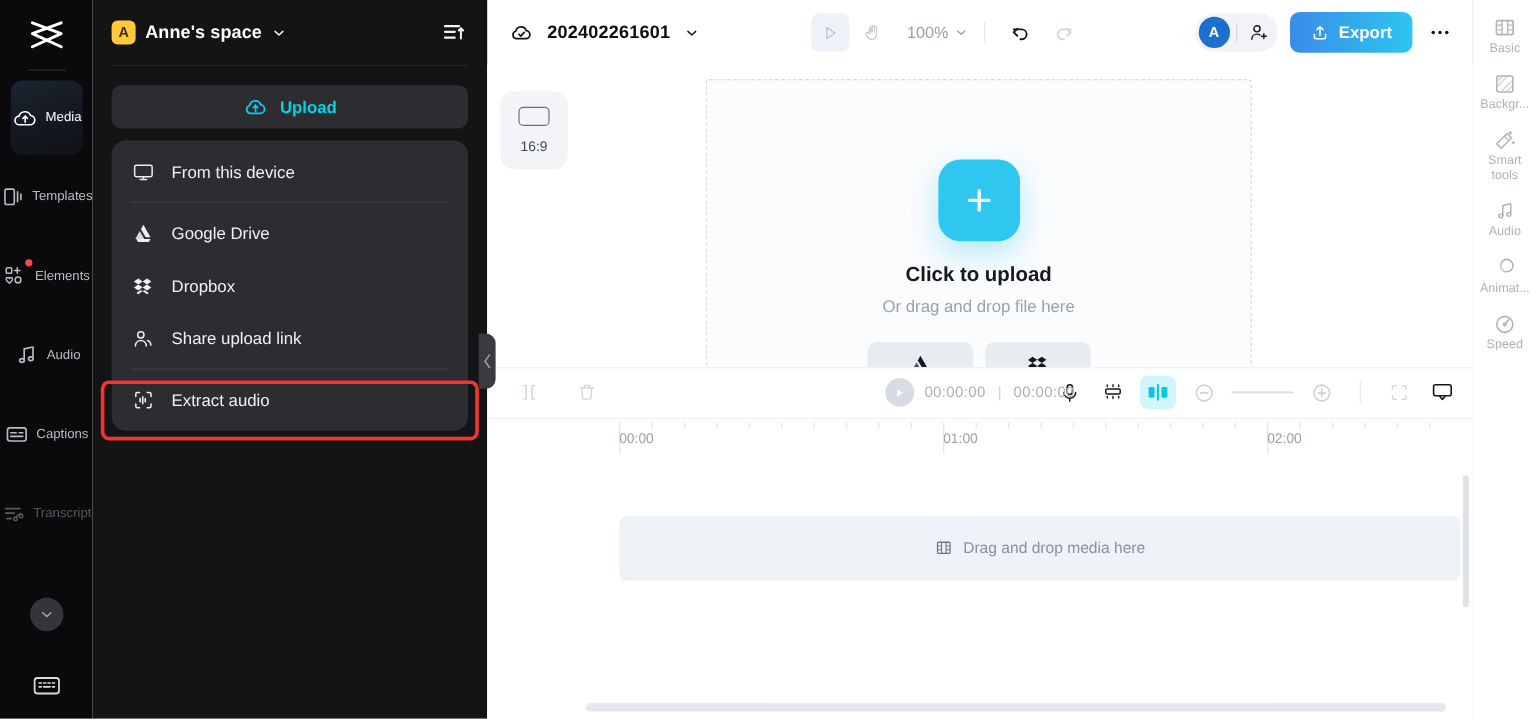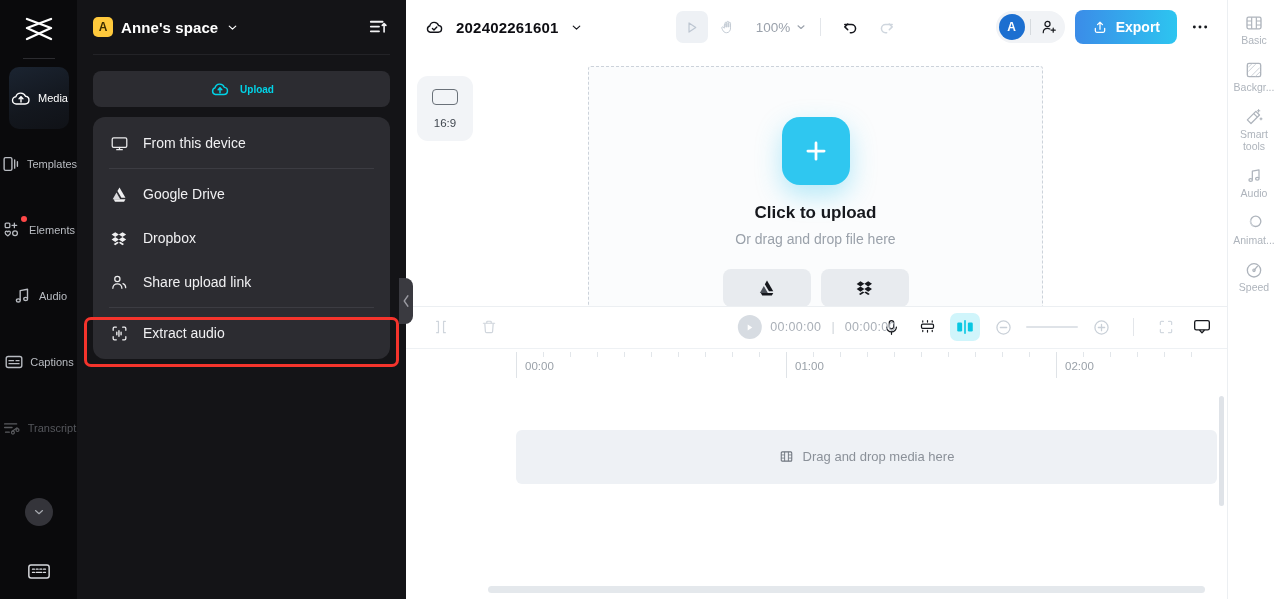--- a/index.html
+++ b/index.html
@@ -65,21 +65,21 @@
   .space-name { color: #fff; font-size: 15px; font-weight: bold; letter-spacing: .1px; }
   .panel-head .spacer { flex: 1; }
   .sort-btn { cursor: pointer; display:flex; align-items:center; }
   .panel-head-rule { height:1px; background:#232327; margin: 0 16px; }
 
   .upload-btn {
     margin: 16px 16px 0 16px; height: 36px; border-radius: 8px;
     background: #2c2c31; display: flex; align-items: center; justify-content: center;
     gap: 9px; cursor: pointer;
   }
-  .upload-btn .ub-text { color: #00d4e8; font-size: 10px; font-weight: bold; }
+  .upload-btn .ub-text { color: #00d4e8; font-size: 14px; font-weight: bold; }
 
   .menu-card {
     margin: 10px 16px 0 16px; background: #2c2c31; border-radius: 12px;
     padding: 4px 0 4px 0; position: relative;
   }
   .menu-item {
     height: 44px; display: flex; align-items: center; gap: 14px;
     padding: 0 16px; cursor: pointer;
   }
   .menu-item .mi-label { color: #f0f0f2; font-size: 14px; }
@@ -142,21 +142,21 @@
     position: absolute; left: 11px; top: 22px; width: 56px; height: 65px;
     background: #f2f4f7; border-radius: 11px;
     display:flex; flex-direction:column; align-items:center; justify-content:center; gap:12px; cursor:pointer;
   }
   .ratio-chip .rc-label { font-size: 11.5px; color: #41474f; }
   .ratio-rect { width: 26px; height: 16px; border: 1.6px solid #6a7179; border-radius: 4px; }
 
   .dropzone {
     position: absolute; left: 182px; top: 12px; width: 455px; height: 258px;
     border: 1.5px dashed #ccd2da; border-radius: 3px; background: #fbfcfd;
-    display:flex; flex-direction:column; align-items:center; justify-content:center;
+    display:flex; flex-direction:column; align-items:center; justify-content:flex-end;
     padding-top: 34px; cursor: pointer;
   }
   .plus-tile {
     width: 68px; height: 68px; border-radius: 18px; background: #2fc7f0;
     display:flex; align-items:center; justify-content:center;
     box-shadow: 0 10px 26px rgba(47,199,240,.35);
   }
   .dz-title { margin-top: 18px; font-size: 17px; font-weight: bold; color: #16181d; }
   .dz-sub { margin-top: 8px; font-size: 14px; color: #9aa1aa; }
   .dz-btns { margin-top: 22px; display:flex; gap: 10px; }
@@ -192,21 +192,21 @@
   .zoom-line { width: 52px; height: 2px; background: #dfe3e8; border-radius: 2px; }
 
   .tl-body { flex: 1; position: relative; background: #fff; min-height:0; overflow:hidden;}
   .ruler {
     position: absolute; left: 0; right: 0; top: 0; height: 34px;
     border-top: 1px solid #eef1f4;
   }
   .ruler-inner { position: absolute; left: 0; top: 0; right: 0; height: 34px; }
   .tick { position: absolute; top: 3px; width: 1px; background: #e2e6ea; height: 5px; }
   .tick.major { height: 26px; background: #dfe3e7; top: 3px; }
-  .tick-label { position: absolute; top: 11px; font-size: 11.5px; color: #9aa1a9; padding-left: 9px; }
+  .tick-label { position: absolute; top: 11px; font-size: 11.5px; color: #9aa1a9; padding-left: 0; }
   .track-row {
     position: absolute; left: 110px; right: 10px; top: 82px; height: 54px;
     background: #eef1f5; border-radius: 6px;
     display:flex; align-items:center; justify-content:center; gap: 9px;
   }
   .track-hint { font-size: 13px; color: #8b9199; }
   .tl-vscroll {
     position: absolute; right: 3px; top: 48px; width: 5px; height: 110px;
     background: #dfe3e8; border-radius: 3px;
   }

